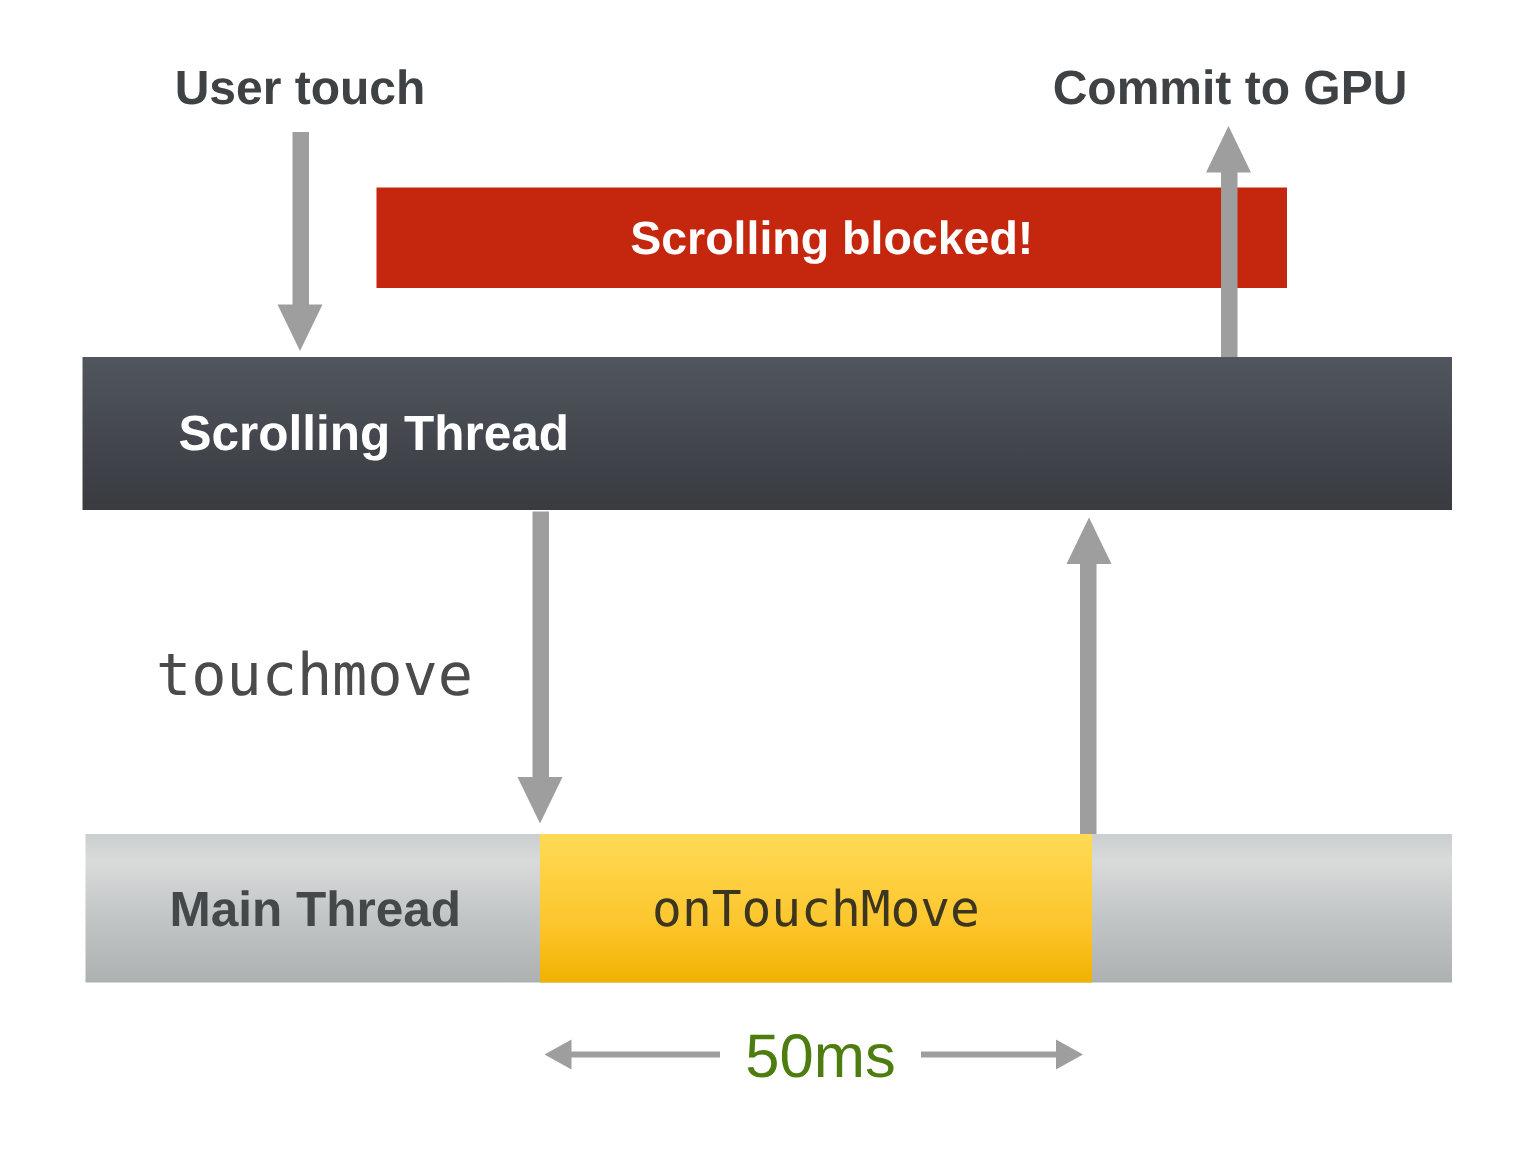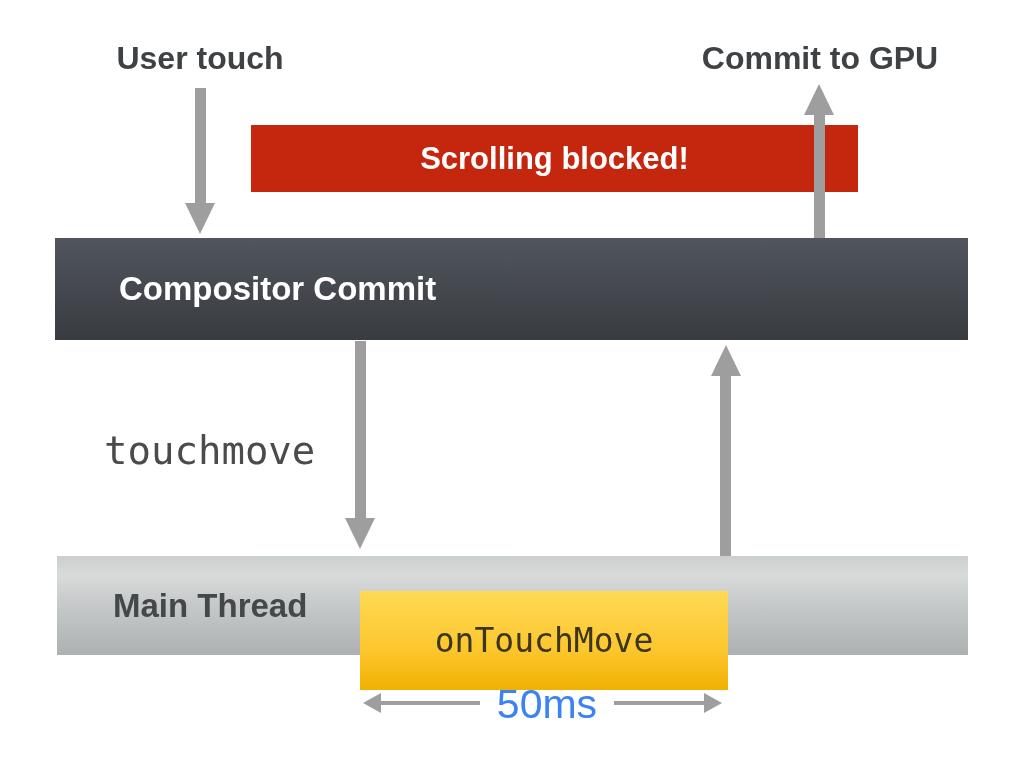--- a/index.html
+++ b/index.html
@@ -113,21 +113,21 @@
     font-weight: bold;
     font-size: 33px;
     white-space: nowrap;
     position: relative;
     z-index: 1;
   }
   .handler-segment {
     position: absolute;
     left: 303px; top: 0; width: 368px; height: 99px;
     background: linear-gradient(180deg, #ffda55 0%, #fcc62d 60%, #f0b101 100%);
-    display: flex; align-items: center; justify-content: center; margin-top: 35px;
+    display: flex; align-items: center; justify-content: center;
   }
   .handler-segment span {
     font-family: "DejaVu Sans Mono", monospace;
     font-size: 33px;
     color: #3c3620;
     white-space: nowrap;
   }
 
   
   .touchmove-label {
@@ -140,21 +140,21 @@
 
   
   .measure-line { background: #9e9e9e; height: 4px; }
   .ms-left-line  { left: 380px; top: 701px; width: 100px; }
   .ms-left-head  { left: 363px; top: 693px; }
   .ms-right-line { left: 614px; top: 701px; width: 92px; }
   .ms-right-head { left: 704px; top: 693px; }
   .ms-text {
     left: 480px; top: 681px; width: 134px;
     font-size: 41px;
-    color: #3b82f6;
+    color: #4d7c0f;
     text-align: center;
     white-space: nowrap;
   }
 </style>
 </head>
 <body>
 
 <div class="stage">
 
   <div class="abs headline user-touch-label">User touch</div>
@@ -169,21 +169,21 @@
   <div class="abs red-banner">
     <span>Scrolling blocked!</span>
   </div>
 
   <div>
     <div class="abs head-up cg-head"></div>
     <div class="abs shaft cg-shaft"></div>
   </div>
 
   <div class="abs compositor-bar">
-    <span>Compositor Commit</span>
+    <span>Scrolling Thread</span>
   </div>
 
   <div class="abs touchmove-label">touchmove</div>
 
   <div>
     <div class="abs shaft tm-shaft"></div>
     <div class="abs head-down tm-head"></div>
   </div>
 
   <div>

